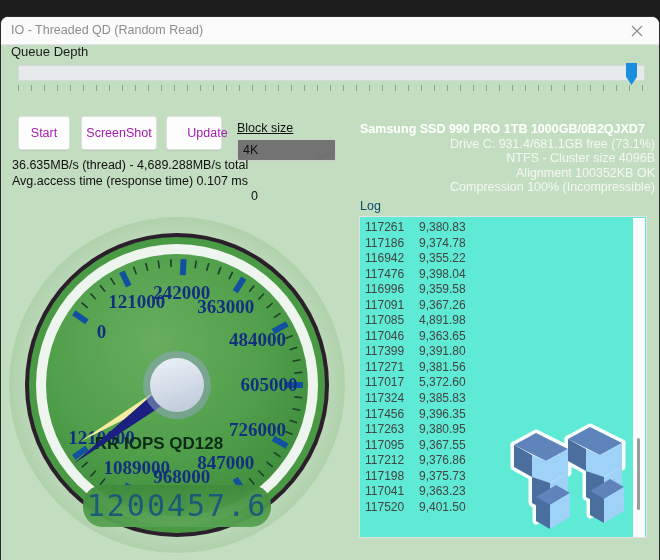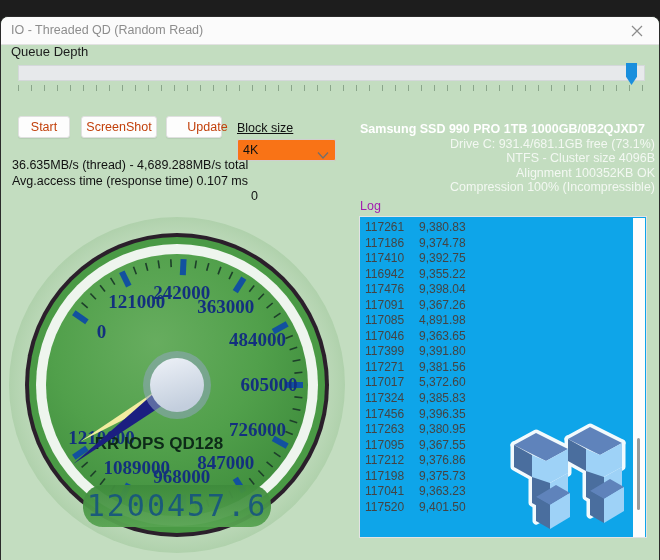--- a/index.html
+++ b/index.html
@@ -49,55 +49,55 @@
     position:absolute;left:608px;top:0px;width:11px;height:22px;
     background:#1a8fdd;
     clip-path:polygon(0 0,100% 0,100% 62%,50% 100%,0 62%);
   }
   .slider-ticks{
     position:absolute;left:0;top:22px;width:627px;height:6px;
     background:repeating-linear-gradient(to right,#8aa58a 0 1px,transparent 1px 13px);
   }
   
   .btn{
-    position:absolute;height:22px;
+    position:absolute;height:34px;
     background:#fdfdfd;border:1px solid #e0e0e0;border-radius:3px;
-    font-size:12.5px;color:#c2410c;
+    font-size:12.5px;color:#a21caf;
     display:flex;align-items:center;justify-content:center;
     box-sizing:border-box;
     box-shadow:0 1px 1px rgba(0,0,0,.07);
   }
   #btn-start{left:17px;top:99px;width:52px;}
   #btn-screenshot{left:80px;top:99px;width:76px;}
   #btn-update{left:165px;top:99px;width:56px;padding-left:27px;}
   
   .blk-label{position:absolute;left:236px;top:104px;font-size:12.5px;color:#111;text-decoration:underline;}
   .combo{
     position:absolute;left:236px;top:122px;width:99px;height:22px;
-    background:#f97316;border:1px solid #cfcfcf;border-radius:2px;
+    background:#737373;border:1px solid #cfcfcf;border-radius:2px;
     box-sizing:border-box;
   }
   .combo-val{position:absolute;left:5px;top:3px;font-size:12.5px;color:#111;}
   .combo-arrow{position:absolute;right:6px;top:6px;}
   
   .stats{position:absolute;left:11px;top:141px;font-size:12.5px;color:#111;line-height:15.5px;}
   .stats div{white-space:nowrap;}
   .zero-val{position:absolute;left:250px;top:172px;font-size:12.5px;color:#111;}
   
   .drive{
     position:absolute;left:359px;top:105px;width:295px;
     line-height:14.5px;
   }
   .drive-title{font-size:12.5px;font-weight:bold;color:#ffffff;white-space:nowrap;}
   .drive-line{font-size:12.5px;color:#f3f8f2;white-space:nowrap;text-align:right;}
-  .log-label{position:absolute;left:359px;top:182px;font-size:12.5px;color:#a21caf;}
+  .log-label{position:absolute;left:359px;top:182px;font-size:12.5px;color:#0c4a6e;}
   
   .logpanel{
     position:absolute;left:358px;top:199px;width:288px;height:322px;
-    background:#0ea5e9;border:1px solid #e3e3e3;box-sizing:border-box;
+    background:#5eead4;border:1px solid #e3e3e3;box-sizing:border-box;
     overflow:hidden;
   }
   .log-rows{position:absolute;left:5px;top:3px;font-size:12px;color:#444;line-height:15.55px;}
   .log-row{white-space:pre;}
   .log-col-a{display:inline-block;width:54px;}
   .log-scroll-track{
     position:absolute;right:1px;top:1px;width:12px;height:320px;background:#fdfdfd;
   }
   .log-scroll-thumb{
     position:absolute;right:5px;bottom:28px;width:3px;height:72px;
@@ -156,23 +156,23 @@
     <div class="drive-line">NTFS - Cluster size 4096B</div>
     <div class="drive-line">Alignment 100352KB OK</div>
     <div class="drive-line">Compression 100% (Incompressible)</div>
   </div>
   <div class="log-label">Log</div>
 
   <div class="logpanel">
     <div class="log-rows" id="log-rows">
         <div class="log-row"><span class="log-col-a">117261</span><span>9,380.83</span></div>
         <div class="log-row"><span class="log-col-a">117186</span><span>9,374.78</span></div>
-        <div class="log-row"><span class="log-col-a">117410</span><span>9,392.75</span></div>
         <div class="log-row"><span class="log-col-a">116942</span><span>9,355.22</span></div>
         <div class="log-row"><span class="log-col-a">117476</span><span>9,398.04</span></div>
+        <div class="log-row"><span class="log-col-a">116996</span><span>9,359.58</span></div>
         <div class="log-row"><span class="log-col-a">117091</span><span>9,367.26</span></div>
         <div class="log-row"><span class="log-col-a">117085</span><span>4,891.98</span></div>
         <div class="log-row"><span class="log-col-a">117046</span><span>9,363.65</span></div>
         <div class="log-row"><span class="log-col-a">117399</span><span>9,391.80</span></div>
         <div class="log-row"><span class="log-col-a">117271</span><span>9,381.56</span></div>
         <div class="log-row"><span class="log-col-a">117017</span><span>5,372.60</span></div>
         <div class="log-row"><span class="log-col-a">117324</span><span>9,385.83</span></div>
         <div class="log-row"><span class="log-col-a">117456</span><span>9,396.35</span></div>
         <div class="log-row"><span class="log-col-a">117263</span><span>9,380.95</span></div>
         <div class="log-row"><span class="log-col-a">117095</span><span>9,367.55</span></div>

